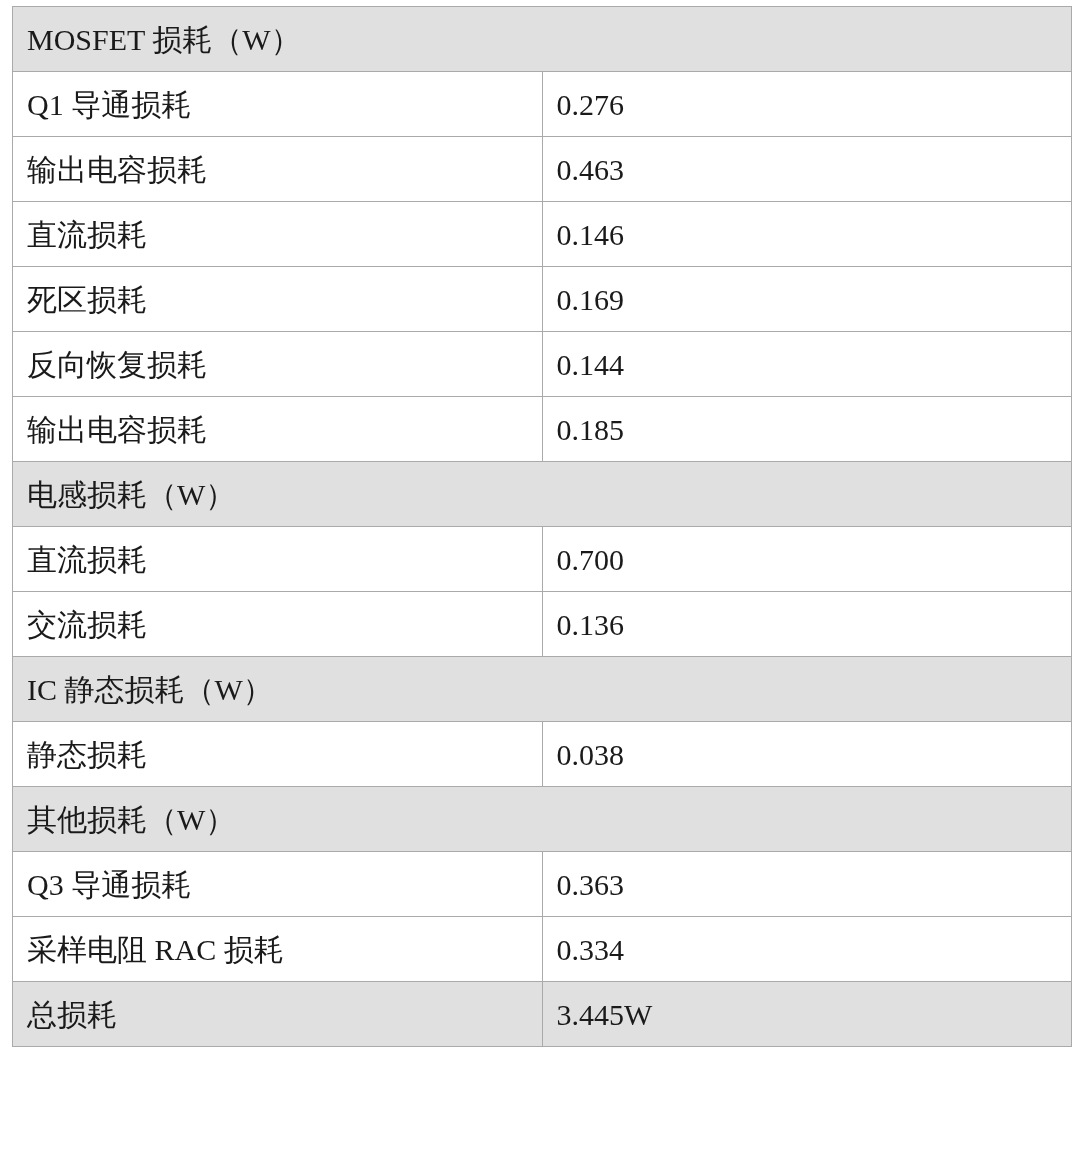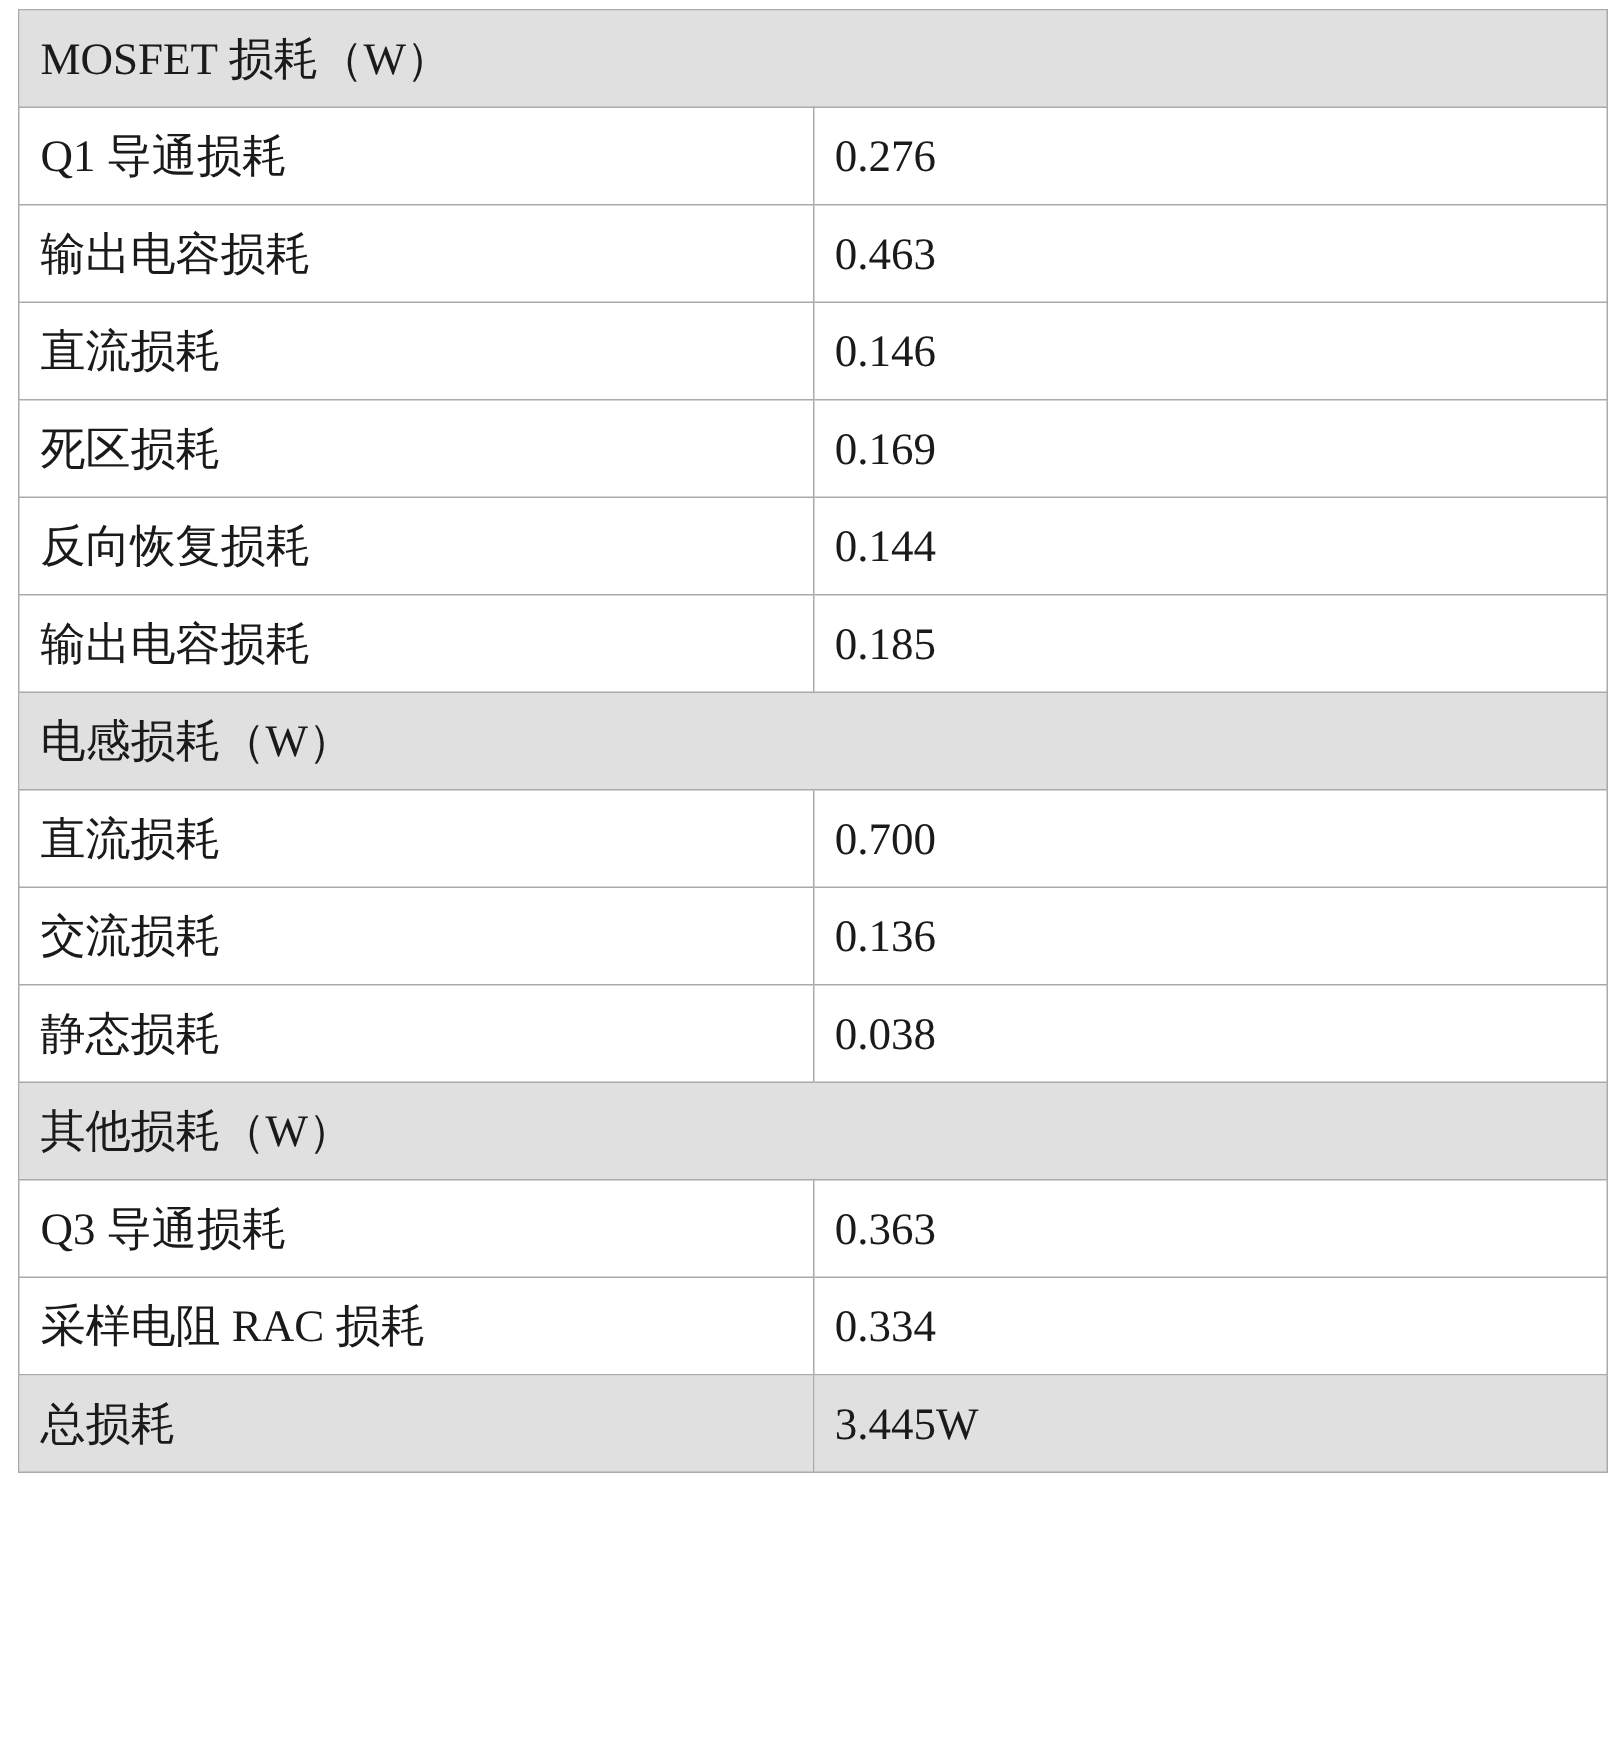--- a/index.html
+++ b/index.html
@@ -79,20 +79,23 @@
           <td class="col-label" colspan="2">电感损耗（W）</td>
         </tr>
         <tr class="data">
           <td class="col-label">直流损耗</td>
           <td class="col-value val-green">0.700</td>
         </tr>
         <tr class="data">
           <td class="col-label">交流损耗</td>
           <td class="col-value val-plain">0.136</td>
         </tr>
+        <tr class="section">
+          <td class="col-label" colspan="2">IC 静态损耗（W）</td>
+        </tr>
         <tr class="data">
           <td class="col-label">静态损耗</td>
           <td class="col-value val-plain">0.038</td>
         </tr>
         <tr class="section">
           <td class="col-label" colspan="2">其他损耗（W）</td>
         </tr>
         <tr class="data">
           <td class="col-label">Q3 导通损耗</td>
           <td class="col-value val-green">0.363</td>

